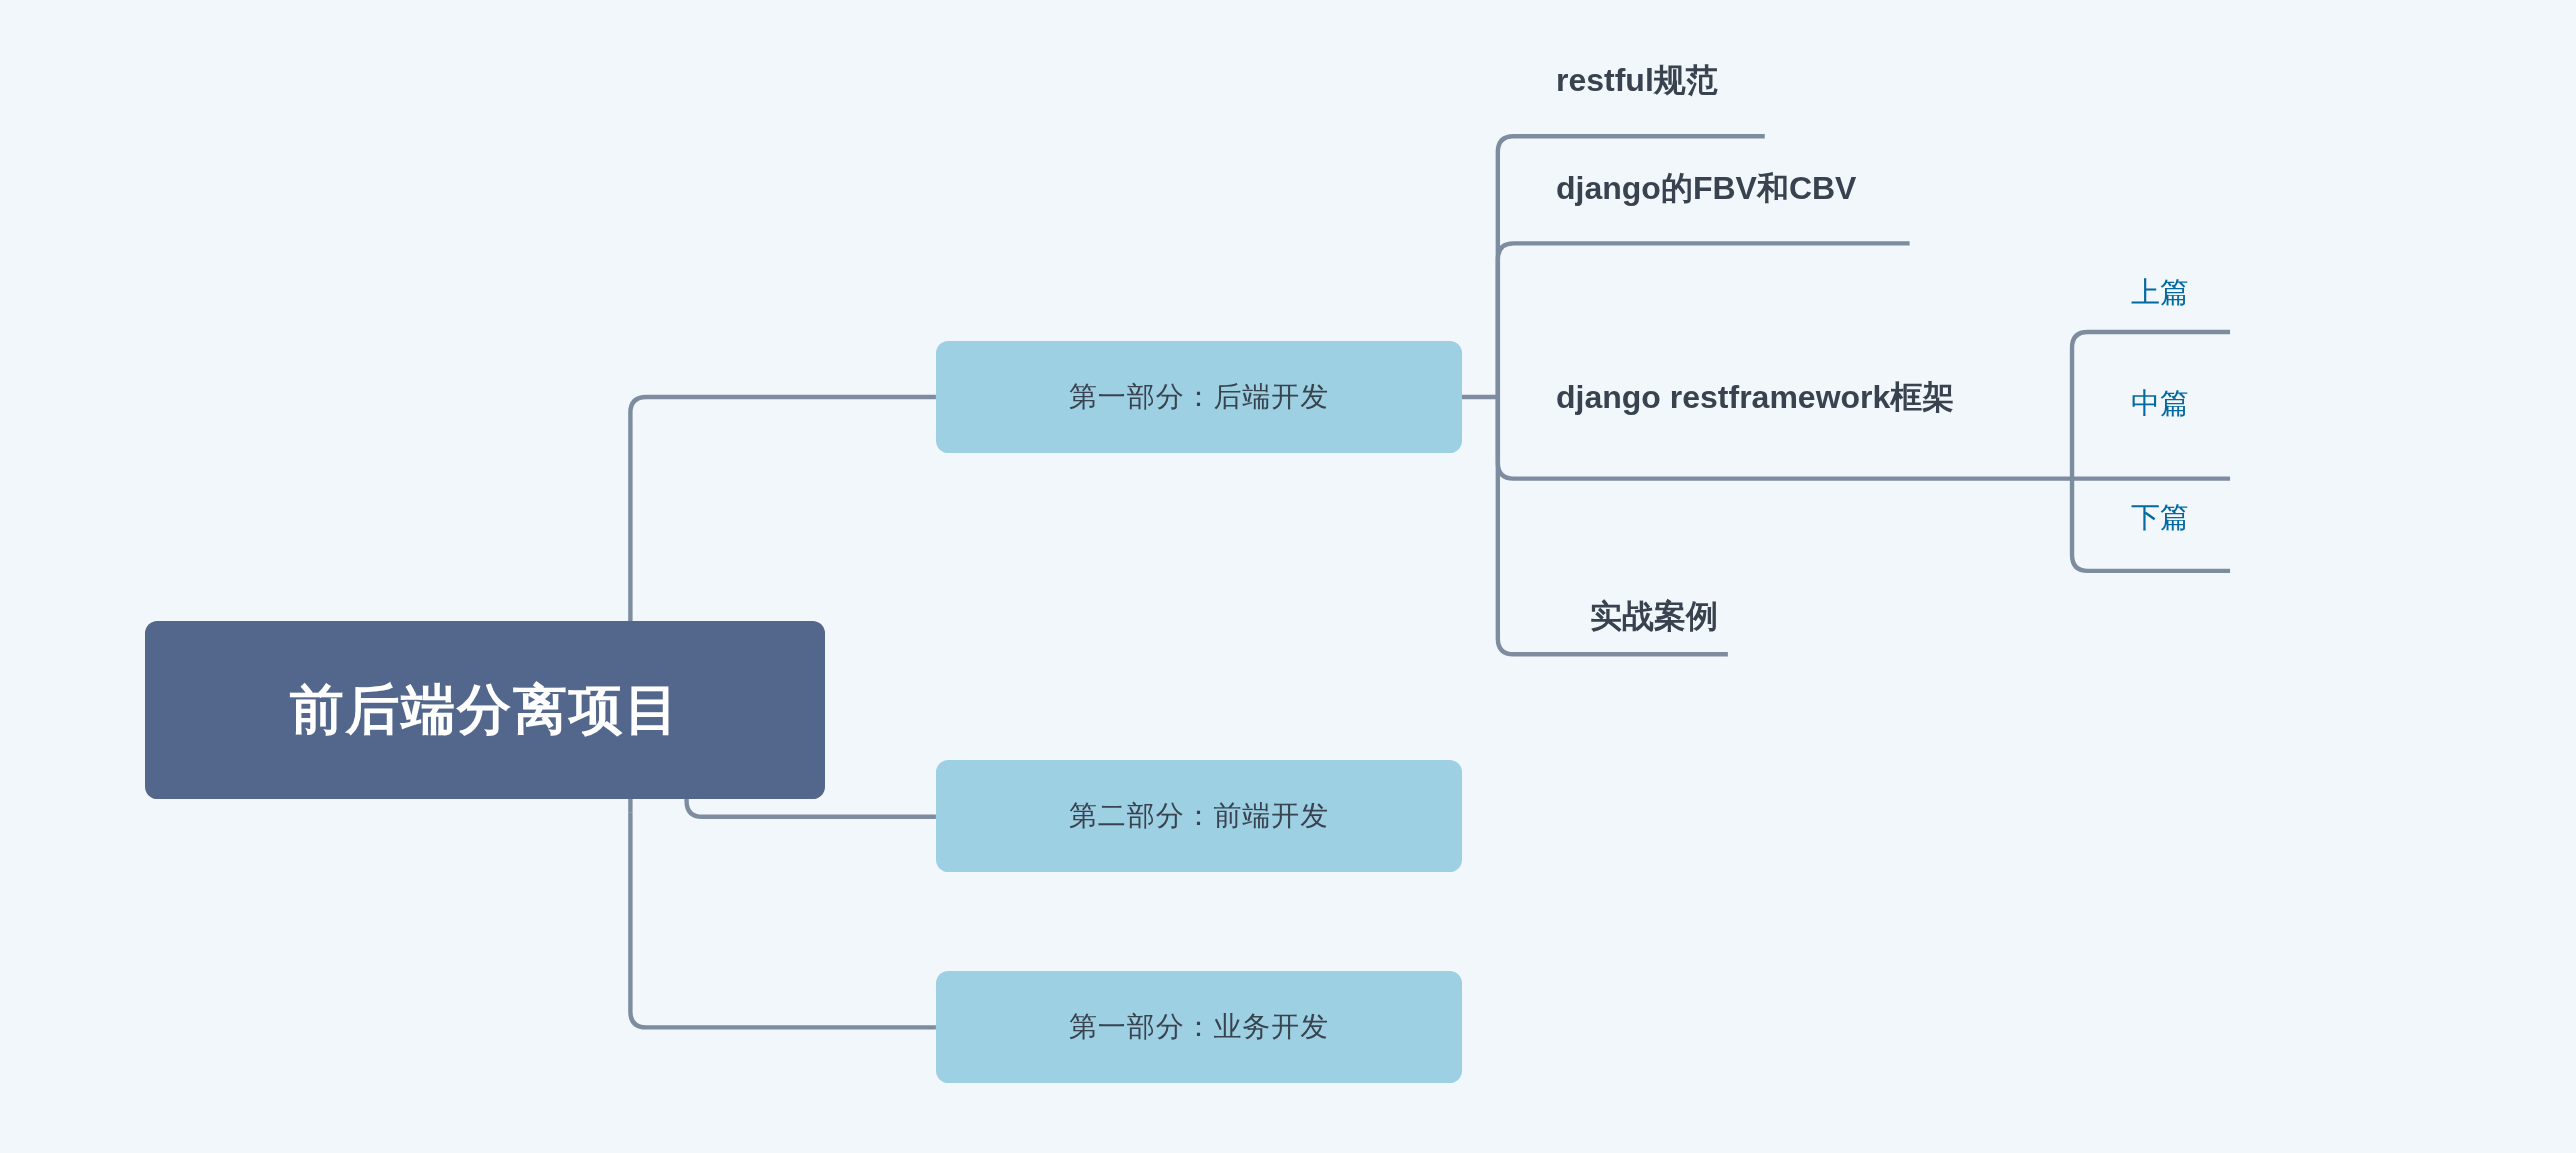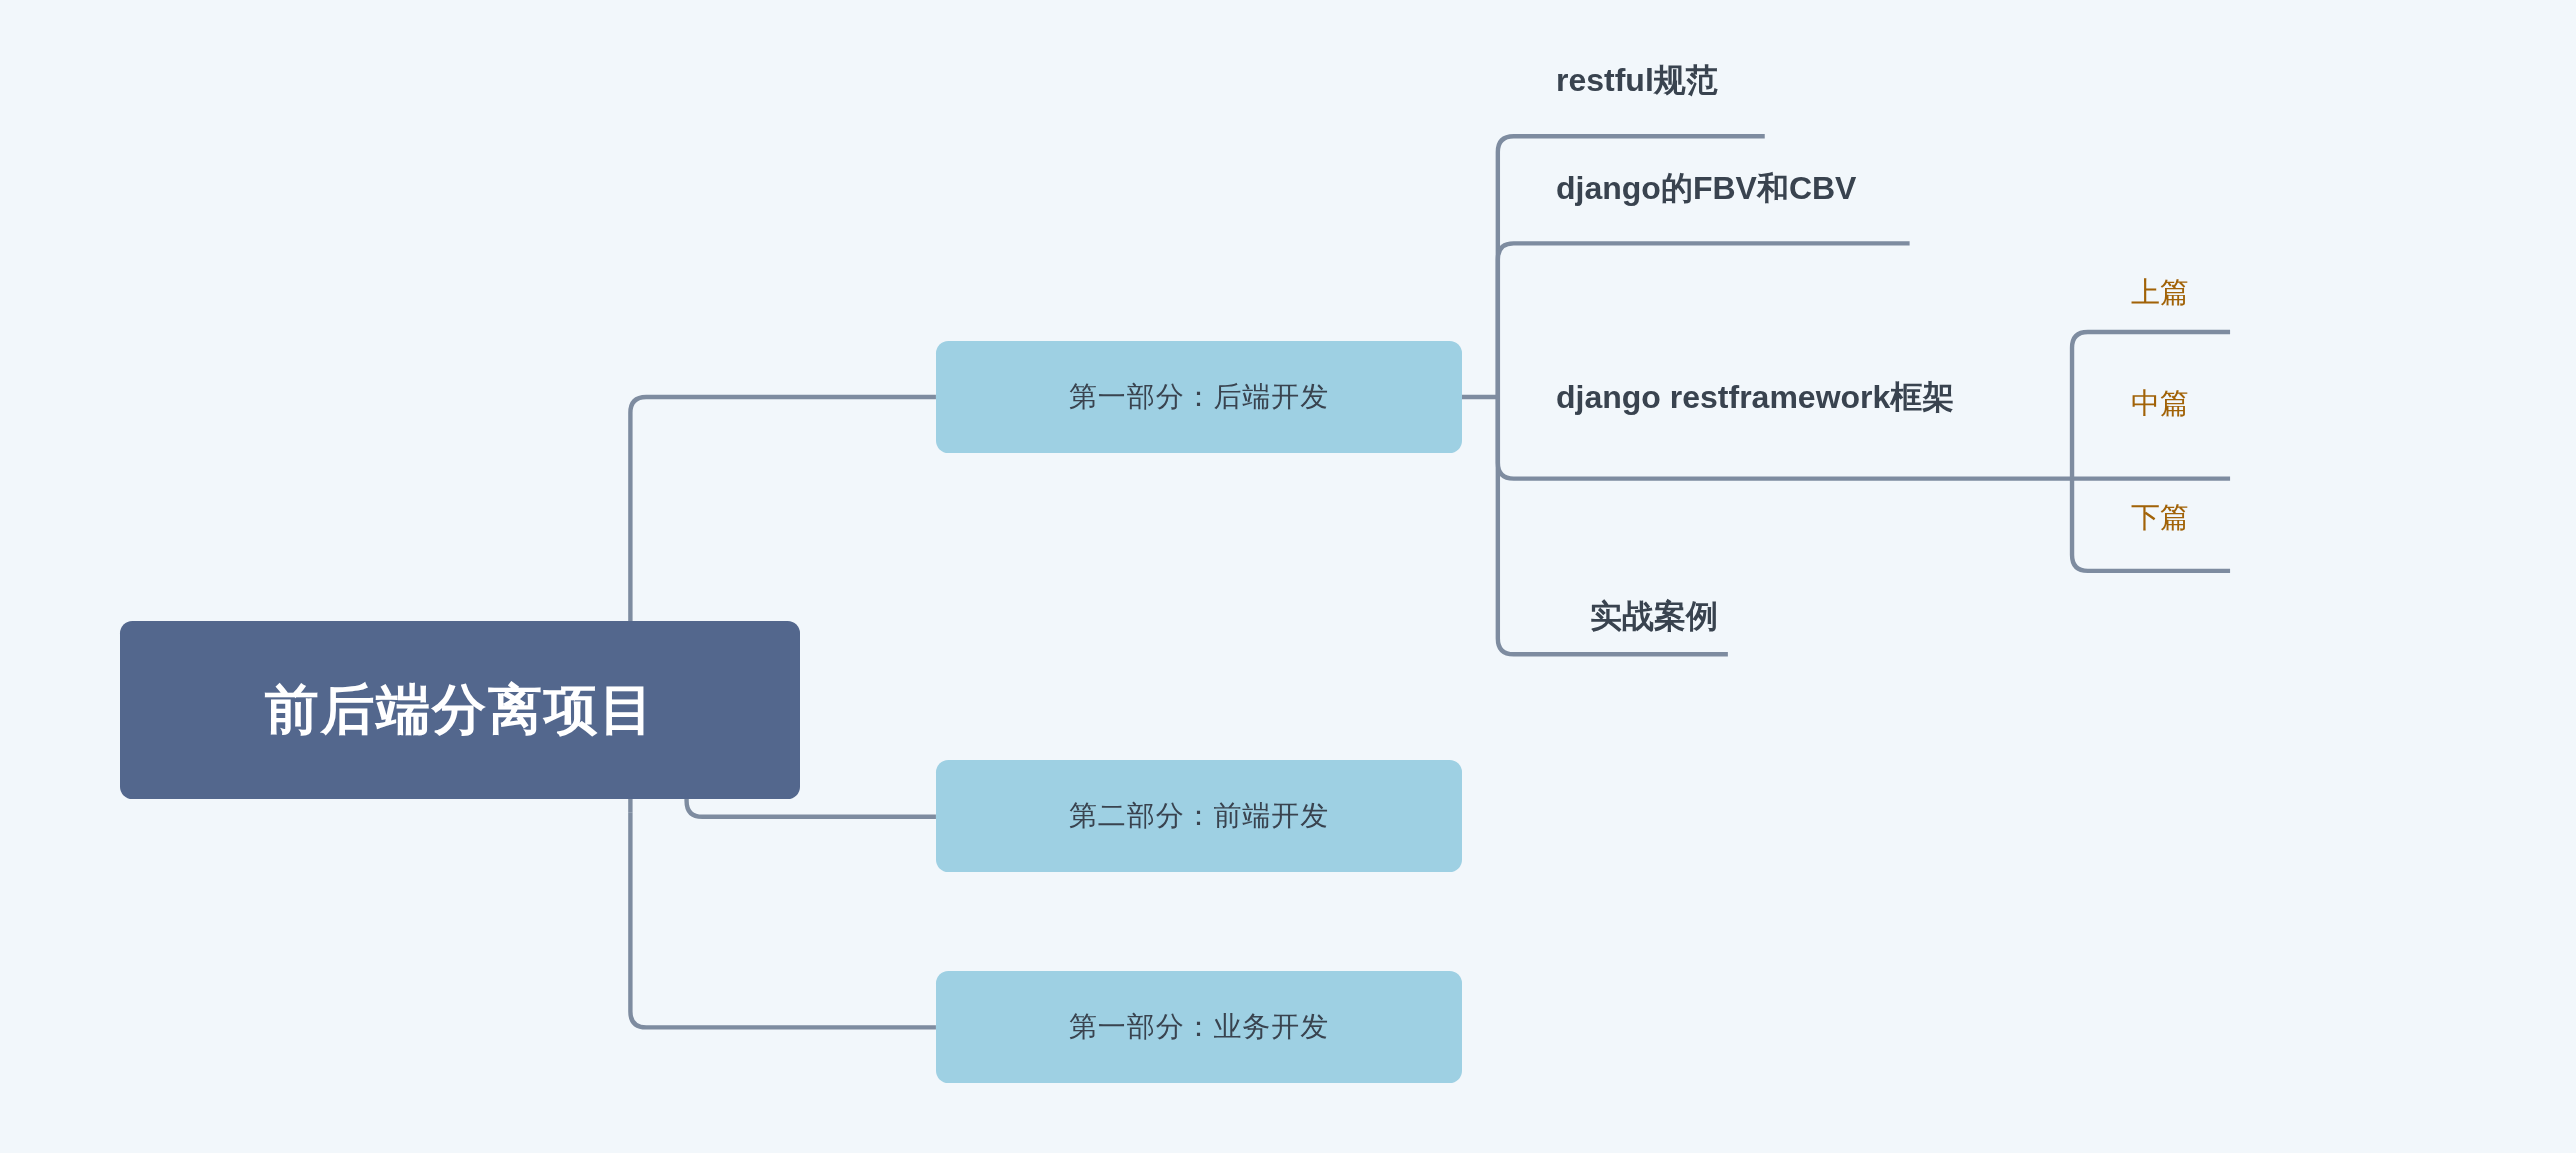--- a/index.html
+++ b/index.html
@@ -31,38 +31,39 @@
     box-sizing: border-box;
     white-space: nowrap;
   }
   .node-root {
     background: #53678d;
     border-radius: 12.3px;
     color: #ffffff;
     font-size: 54px;
     font-weight: bold;
     letter-spacing: 1.8px;
+    margin-left: 25px;
   }
   .node-branch {
     background: #9ed0e3;
     border-radius: 12.3px;
     color: #39434f;
     font-size: 28px;
     font-weight: normal;
     letter-spacing: 0.9px;
   }
   .node-leaf {
     color: #39434f;
     font-size: 32px;
     font-weight: bold;
     background: transparent;
     justify-content: flex-start;
   }
   .node-subleaf {
-    color: #a16207;
+    color: #0369a1;
     font-size: 29px;
     font-weight: normal;
     background: transparent;
     justify-content: flex-start;
   }
 </style>
 </head>
 <body>
 
 <div id="canvas">

